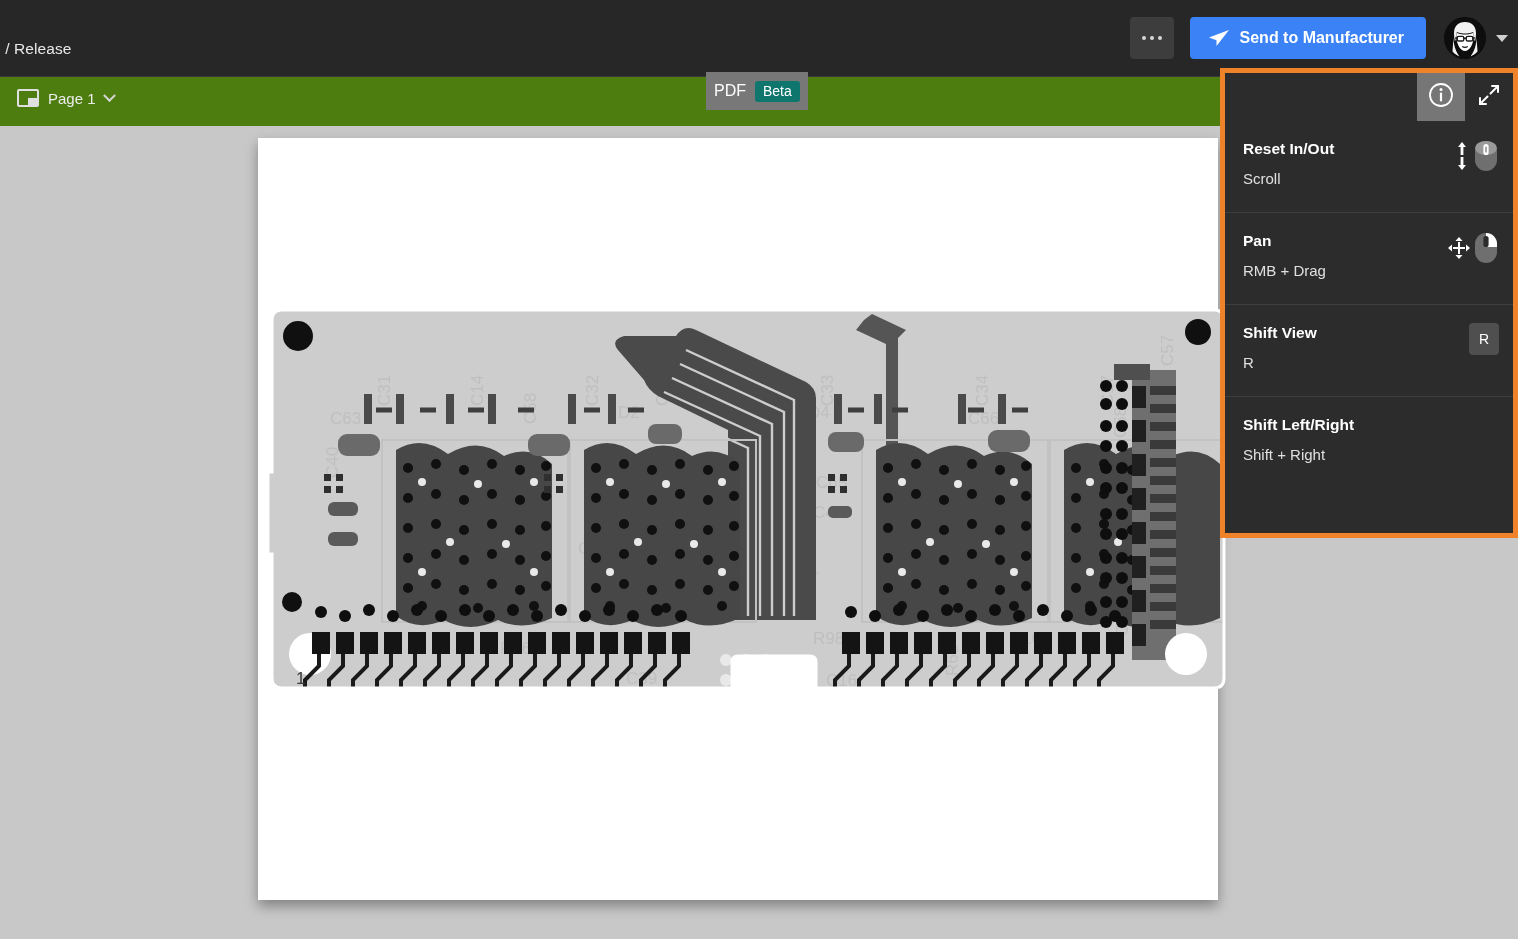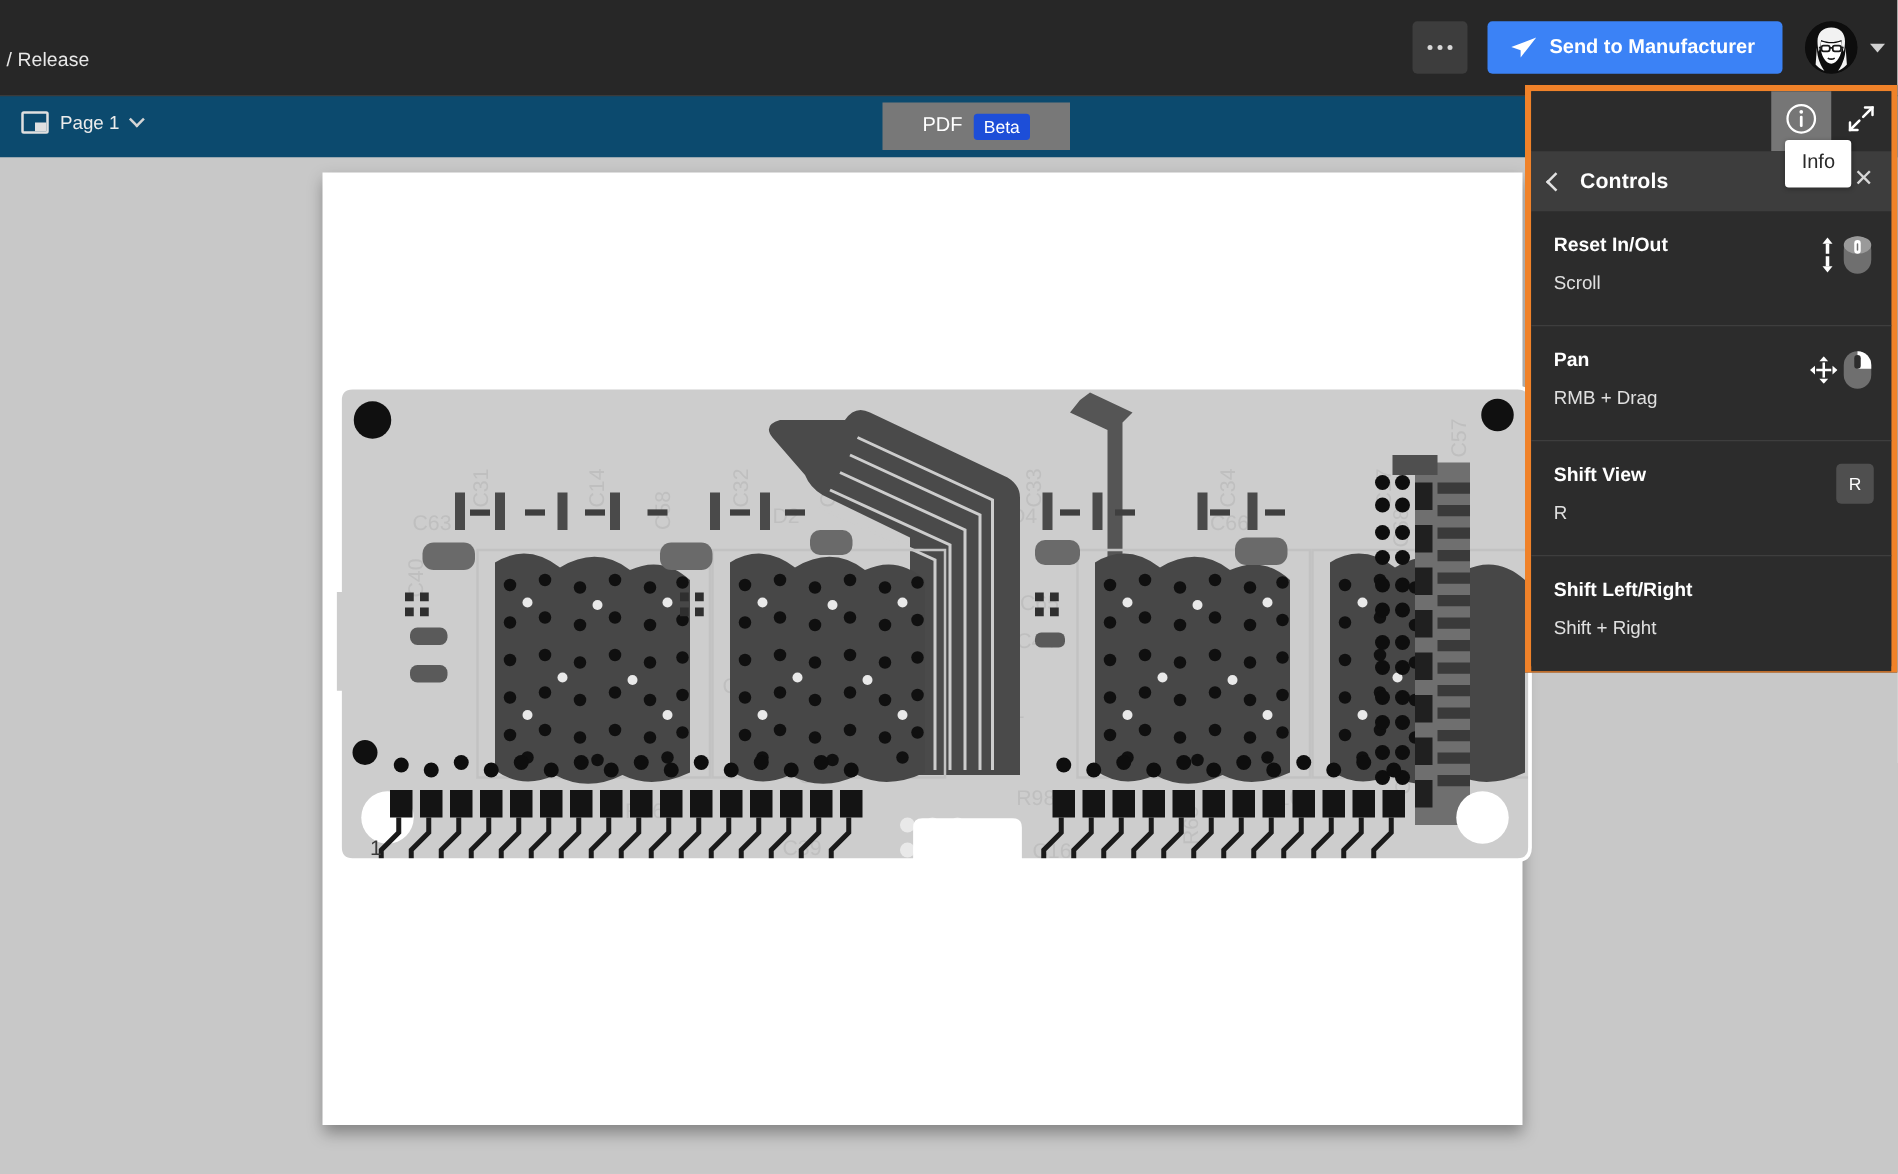--- a/index.html
+++ b/index.html
@@ -42,45 +42,45 @@
     display:block;
   }
   .caret-dn{
     width:0;height:0;border-left:6px solid transparent;border-right:6px solid transparent;
     border-top:7px solid #d0d0d0;
   }
 
   
   .subbar{
     position:absolute;left:0;top:76px;width:1518px;height:50px;
-    background:#0c4a6e;border-top:1px solid #3a3a3a;
+    background:#4d7c0f;border-top:1px solid #3a3a3a;
   }
   .page-sel{
     position:absolute;left:17px;top:12px;display:flex;align-items:center;gap:9px;
     cursor:pointer;
   }
   .page-icon{width:22px;height:18px;position:relative;}
   .page-icon .outer{
     position:absolute;inset:0;border:2px solid #e0e0e0;border-radius:2px;
   }
   .page-icon .inner{
     position:absolute;right:2px;bottom:2px;width:9px;height:7px;background:#e0e0e0;
   }
   .page-label{font-size:15px;color:#ececec;}
   .chev-sm{
     width:9px;height:9px;border-right:2px solid #d5d5d5;border-bottom:2px solid #d5d5d5;
     transform:rotate(45deg) translate(-2px,-2px);
   }
   .pdf-tab{
-    position:absolute;left:706px;top:82px;height:38px;background:#787878;
-    display:flex;align-items:center;gap:9px;padding:0 32px;cursor:pointer;
+    position:absolute;left:706px;top:72px;height:38px;background:#787878;
+    display:flex;align-items:center;gap:9px;padding:0 8px;cursor:pointer;
   }
   .pdf-tab .lbl{font-size:16px;color:#fff;font-weight:normal;}
   .beta{
-    background:#1d4ed8;color:#fff;font-size:14px;border-radius:3px;
+    background:#0f766e;color:#fff;font-size:14px;border-radius:3px;
     padding:3px 8px 4px;line-height:1;
   }
 
   
   .canvas{
     position:absolute;left:0;top:126px;width:1518px;height:813px;
     background:#c8c8c8;overflow:hidden;
   }
   .page-sheet{
     position:absolute;left:258px;top:12px;width:960px;height:762px;
@@ -755,26 +755,20 @@
               <path d="M21 3 L13.5 10.5"></path>
                 <path d="M15 3 h6 v6"></path>
               <path d="M3 21 L10.5 13.5"></path>
                 <path d="M9 21 H3 v-6"></path>
             </g>
           </svg>
         </span>
       </div>
     </div>
 
-    <div class="ip-header">
-      <span class="back-chev"></span>
-      <span class="ip-title">Controls</span>
-      <span class="ip-close">✕</span>
-      <div class="tooltip-info">Info</div>
-    </div>
 
     <div class="ip-body">
 
       <div class="ctrl-row">
         <div class="ctrl-title">Reset In/Out</div>
         <div class="ctrl-sub">Scroll</div>
         <div class="ctrl-art">
           <svg width="16" height="30" viewBox="0 0 16 30">
             <g fill="#ffffff">
               <path d="M8 1 L12 6 H4 Z"></path>

